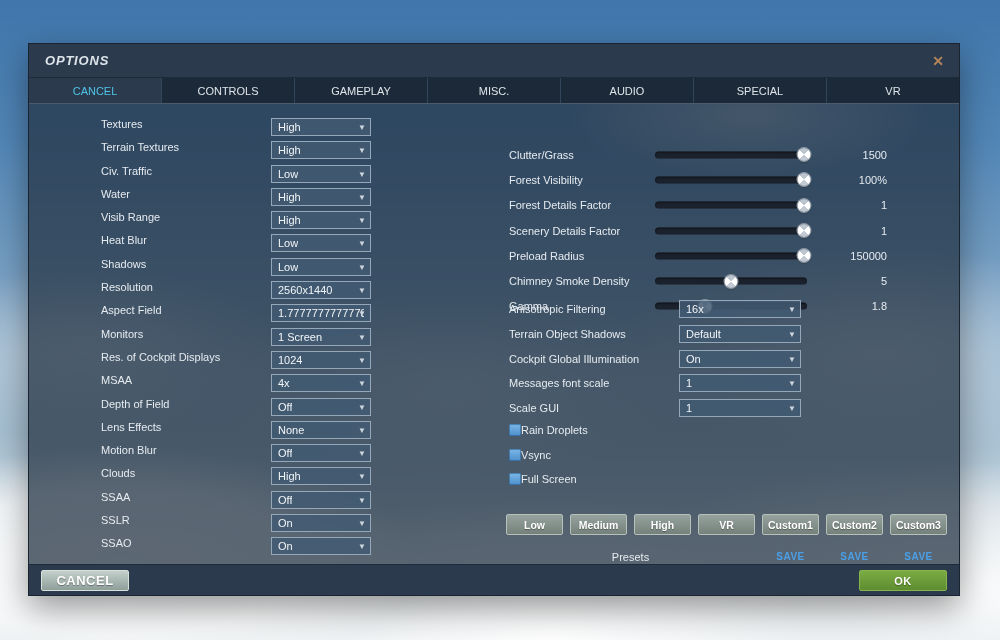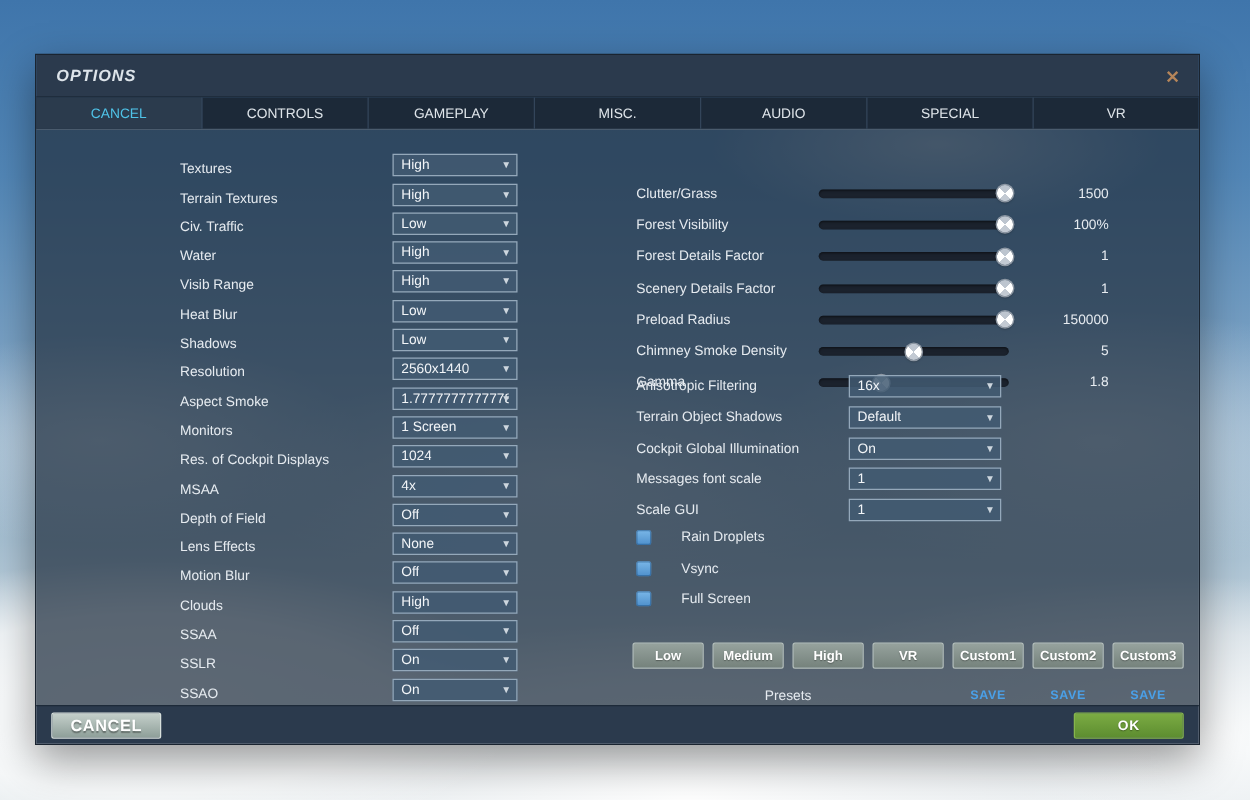--- a/index.html
+++ b/index.html
@@ -37,21 +37,21 @@
   .tab:last-child { border-right:none; }
   .tab.active { background:#2b3b4d; color:#4fc3e8; }
 
   .content { position:absolute; left:0; top:60px; right:0; bottom:31px;
     background:rgba(37,51,67,0.74); }
 
   .lbl { font-size:11px; color:#e6ebf0; white-space:nowrap; }
 
   
   .left-col { position:absolute; left:0; top:0; width:472px; padding-top:14px; }
-  .setting-row { height:23.3px; position:relative; display:flex; align-items:flex-end; padding-left:72px;margin-left:43px; }
+  .setting-row { height:23.3px; position:relative; display:flex; align-items:flex-start; padding-left:72px; }
 
   .dd { height:18px; background:rgba(66,90,114,0.85); border:1px solid #94a8ba;
     display:flex; align-items:center; padding:0 6px; cursor:pointer; position:relative; }
   .dd .dd-val { font-size:11px; color:#f2f5f8; white-space:nowrap; overflow:hidden; }
   .dd .dd-arrow { position:absolute; right:4px; top:50%; transform:translateY(-50%);
     font-size:8px; color:#cdd6de; }
   .setting-row .dd { position:absolute; left:242px; width:100px; }
 
   
   .right-col { position:absolute; left:472px; top:0; width:460px; height:100%; }
@@ -67,21 +67,21 @@
     background:conic-gradient(from 45deg, #ffffff 0 90deg, #c3cad3 0 180deg, #ffffff 0 270deg, #bdc5cf 0 360deg);
     box-shadow:0 0 0 1px #8d97a3, 0 1px 2px rgba(0,0,0,0.5); }
   .slider-value { position:absolute; left:300px; width:86px; text-align:right; top:50%;
     transform:translateY(-50%); }
 
   .rdd { position:absolute; top:193px; left:0; right:0; }
   .rdd-row { height:24.7px; position:relative; display:flex; align-items:center; padding-left:8px; }
   .rdd-row .dd { position:absolute; left:178px; width:122px; top:50%; transform:translateY(-50%); }
 
   .checks { position:absolute; top:314px; left:0; right:0; }
-  .check-row { height:24.4px; display:flex; align-items:center; gap:24px; padding-left:8px; }
+  .check-row { height:24.4px; display:flex; align-items:center; gap:0; padding-left:8px; }
   .checkbox { width:12px; height:12px; border-radius:2px; cursor:pointer;
     background:linear-gradient(180deg,#7ab7e8 0%,#4e90cc 100%);
     box-shadow:inset 0 0 0 1px rgba(30,80,130,0.5); }
 
   .presets-row { position:absolute; top:410px; left:5px; display:flex; gap:7px; }
   .preset-btn { width:57px; height:21px; border-radius:2px; cursor:pointer;
     background:linear-gradient(180deg,#96a29d 0%,#75827c 100%);
     border:1px solid #b6c1bc; color:#ffffff; font-weight:bold; font-size:10.5px;
     font-family:"Liberation Sans", sans-serif; text-shadow:0 1px 1px rgba(0,0,0,0.35); }
   .presets-labels { position:absolute; top:447px; left:5px; display:flex; gap:7px; }
@@ -193,21 +193,21 @@
           </div>
         </div>
         <div class="setting-row">
           <span class="lbl">Resolution</span>
           <div class="dd">
             <span class="dd-val">2560x1440</span>
             <span class="dd-arrow">▼</span>
           </div>
         </div>
         <div class="setting-row">
-          <span class="lbl">Aspect Smoke</span>
+          <span class="lbl">Aspect Field</span>
           <div class="dd">
             <span class="dd-val">1.7777777777778</span>
             <span class="dd-arrow">▼</span>
           </div>
         </div>
         <div class="setting-row">
           <span class="lbl">Monitors</span>
           <div class="dd">
             <span class="dd-val">1 Screen</span>
             <span class="dd-arrow">▼</span>

